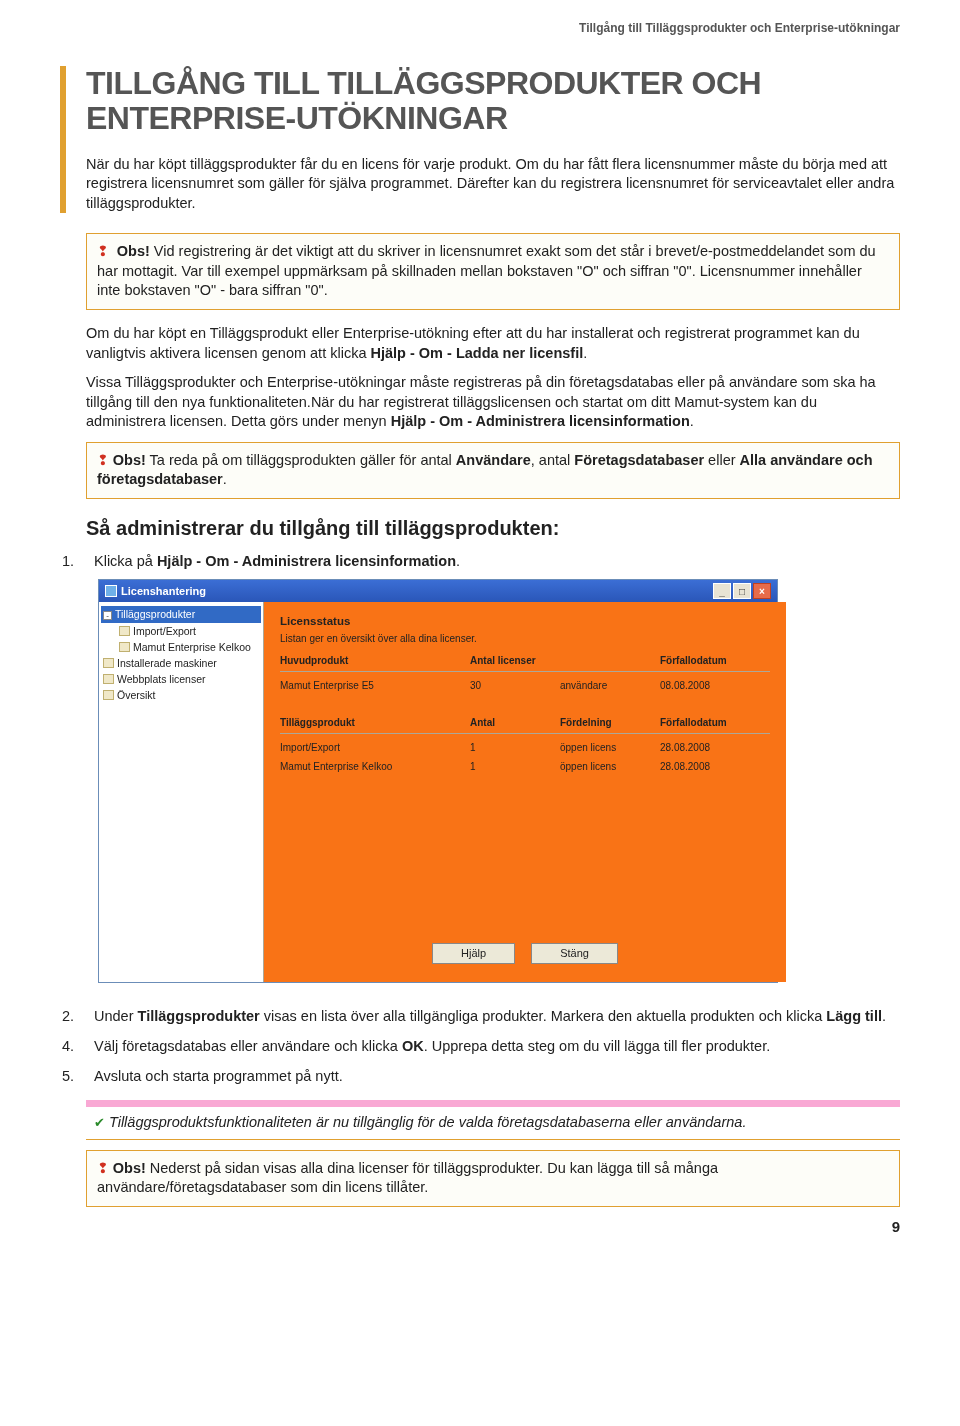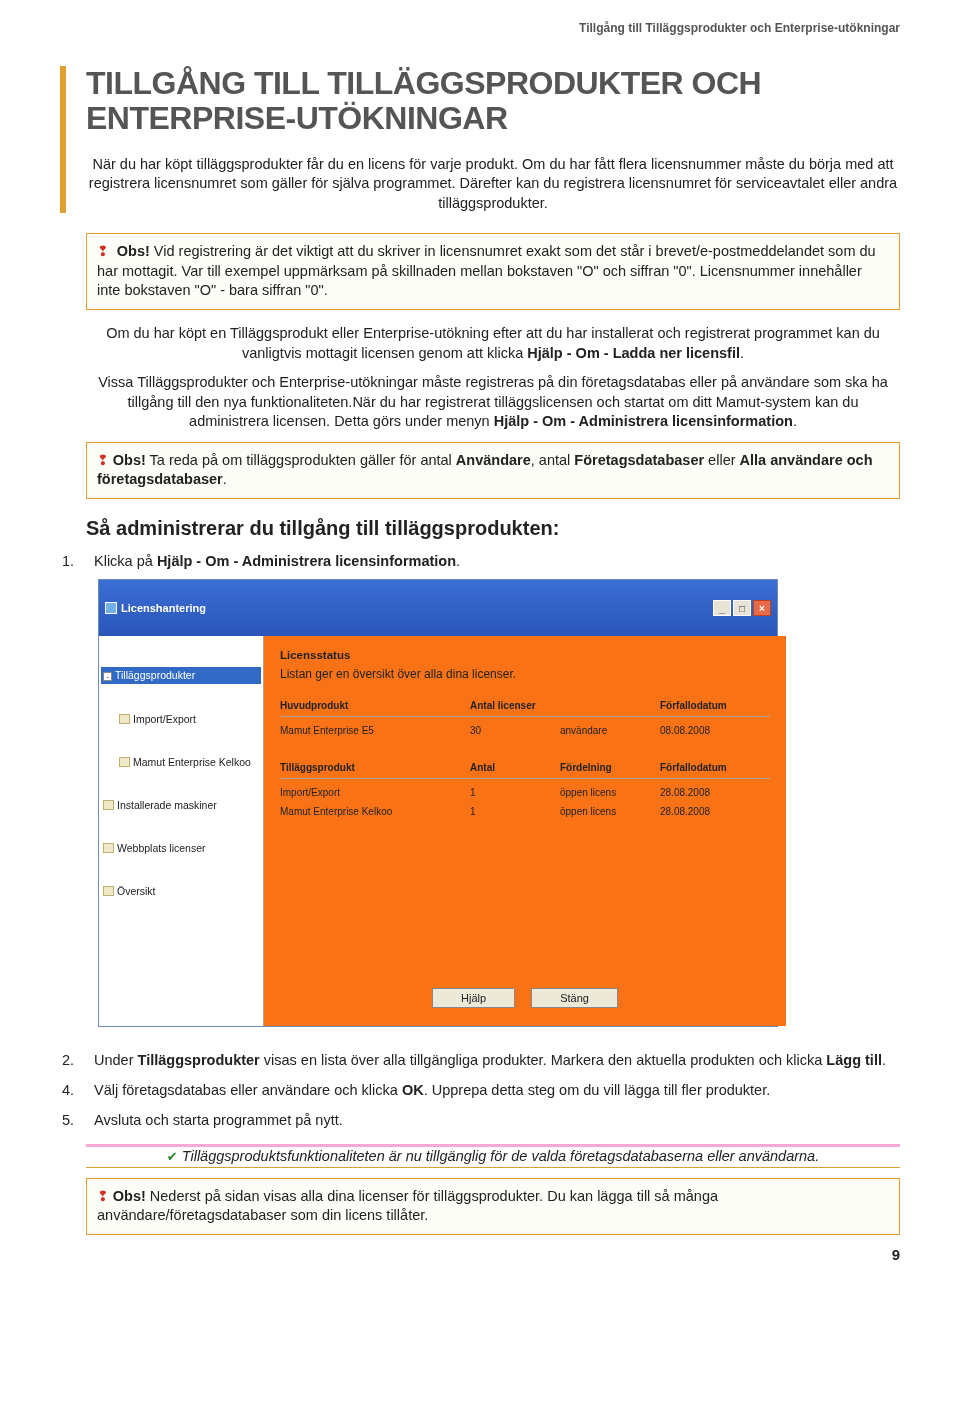--- a/index.html
+++ b/index.html
@@ -26,21 +26,21 @@
     margin-bottom: 20px;
   }
   h1 {
     font-size: 32px;
     font-weight: bold;
     color: #555;
     line-height: 1.1;
     letter-spacing: -0.5px;
     margin-bottom: 18px;
   }
-  p { margin-bottom: 10px; text-align: center; }
+  p { margin-bottom: 10px; }
   .main-col {
     margin-left: 26px;
   }
   .callout {
     border: 1px solid #e0a030;
     border-left: 1px solid #e0a030;
     border-right: 1px solid #e0a030;
     border-bottom: 1px solid #e0a030;
     border-top: 1px solid #e0a030;
     padding: 8px 10px 8px 10px;
@@ -53,25 +53,24 @@
     vertical-align: top;
     margin-right: 4px;
   }
   .note-box {
     border: 1px solid #e0a030;
     padding: 8px 10px;
     margin: 10px 0;
     background: #fdfdf8;
   }
   .success-box {
-    border-top: 3px solid #f9a8d4;
+    border-top: 7px solid #f9a8d4;
     border-bottom: 1px solid #e0a030;
-    padding: 0 8px;
+    padding: 6px 8px;
     margin: 14px 0 10px 0;
-    text-align: center;
   }
   h3.subhead {
     font-size: 20px;
     font-weight: bold;
     margin: 16px 0 10px 0;
   }
   ol.steps {
     list-style: none;
     padding: 0;
     margin: 0;
@@ -95,21 +94,21 @@
     margin: 8px 0 14px 4px;
     border: 1px solid #6b8db8;
     background: #ece9d8;
     font-size: 11px;
     color: #222;
     font-family: Tahoma, Arial, sans-serif;
   }
   .win-titlebar {
     background: linear-gradient(#3b6ed5, #2a56b8);
     color: #fff;
-    padding: 20px 6px;
+    padding: 3px 6px;
     display: flex;
     align-items: center;
     justify-content: space-between;
     font-weight: bold;
     font-size: 11px;
   }
   .win-titlebar .wicons { display:flex; gap:2px; }
   .win-titlebar .wbtn {
     width: 18px; height: 16px;
     background: #e8e3d4;
@@ -119,34 +118,34 @@
   }
   .win-titlebar .wbtn.close { background:#e76b4a; color:#fff; border-color:#c04020;}
   .win-body { display:flex; min-height: 380px; }
   .win-tree {
     width: 165px;
     background: #fff;
     border-right: 1px solid #aca899;
     padding: 4px 2px;
     font-size: 10.5px;
   }
-  .win-tree .ti { padding: 1px 12px 1px 4px; white-space:nowrap;margin-top:27px; }
+  .win-tree .ti { padding: 1px 12px 1px 4px; white-space:nowrap; }
   .win-tree .ti.sel { background:#316ac5; color:#fff; }
   .win-tree .ti .tg { display:inline-block; width:9px; height:9px; border:1px solid #888; font-size:8px; line-height:8px; text-align:center; margin-right:3px; background:#fff; color:#333;}
   .win-tree .ti .tic { display:inline-block; width:11px; height:10px; background:#f0e8c8; border:1px solid #c0b070; margin-right:3px; vertical-align:-1px;}
   .win-tree .indent1 { padding-left: 18px; }
   .win-tree .indent0 { padding-left: 2px; }
   .win-content {
     flex:1;
     background:#f97316;
     padding: 12px 16px 8px 16px;
     position:relative;
   }
   .win-content h4 { font-size:11.5px; font-weight:bold; margin-bottom:2px;}
-  .win-content .desc { font-size:12px; margin-bottom:14px;}
+  .win-content .desc { font-size:10px; margin-bottom:6px;}
   .tbl-row { display:flex; font-size:10px; padding:3px 0; }
   .tbl-head { font-weight:bold; border-bottom:1px solid #aca899; margin-bottom:4px;}
   .c1 { flex: 0 0 190px; }
   .c2 { flex: 0 0 90px; }
   .c3 { flex: 0 0 100px; }
   .c4 { flex: 0 0 110px; }
   .spacer { height: 160px; }
   .win-buttons {
     display:flex; justify-content:center; gap:16px;
     padding:6px 0 10px 0;
@@ -170,21 +169,21 @@
 </div>
 
 <div class="main-col">
 
   <div class="callout">
     <span class="icon icon-pin">❢</span>
     <b>Obs!</b><span> Vid registrering är det viktigt att du skriver in licensnumret exakt som det står i brevet/e-postmeddelandet som du har mottagit. Var till exempel uppmärksam på skillnaden mellan bokstaven "O" och siffran "0". Licensnummer innehåller inte bokstaven "O" - bara siffran "0".</span>
   </div>
 
   <p>
-    <span>Om du  har köpt en Tilläggsprodukt eller Enterprise-utökning efter att du har installerat och registrerat programmet kan du vanligtvis mottagit licensen genom att klicka </span><b>Hjälp - Om - Ladda ner licensfil</b><span>.</span>
+    <span>Om du  har köpt en Tilläggsprodukt eller Enterprise-utökning efter att du har installerat och registrerat programmet kan du vanligtvis aktivera licensen genom att klicka </span><b>Hjälp - Om - Ladda ner licensfil</b><span>.</span>
   </p>
 
   <p>
     <span>Vissa Tilläggsprodukter och Enterprise-utökningar måste registreras på din företagsdatabas eller på användare som ska ha tillgång till den nya funktionaliteten.När du har registrerat tilläggslicensen och startat om ditt Mamut-system kan du administrera licensen. Detta görs under menyn </span><b>Hjälp - Om - Administrera licensinformation</b><span>.</span>
   </p>
 
   <div class="note-box">
     <span class="icon icon-pin">❢</span>
     <b>Obs!</b><span> Ta reda på om tilläggsprodukten gäller för antal </span><b>Användare</b><span>, antal </span><b>Företagsdatabaser</b><span> eller </span><b>Alla användare och företagsdatabaser</b><span>.</span>
   </div>

